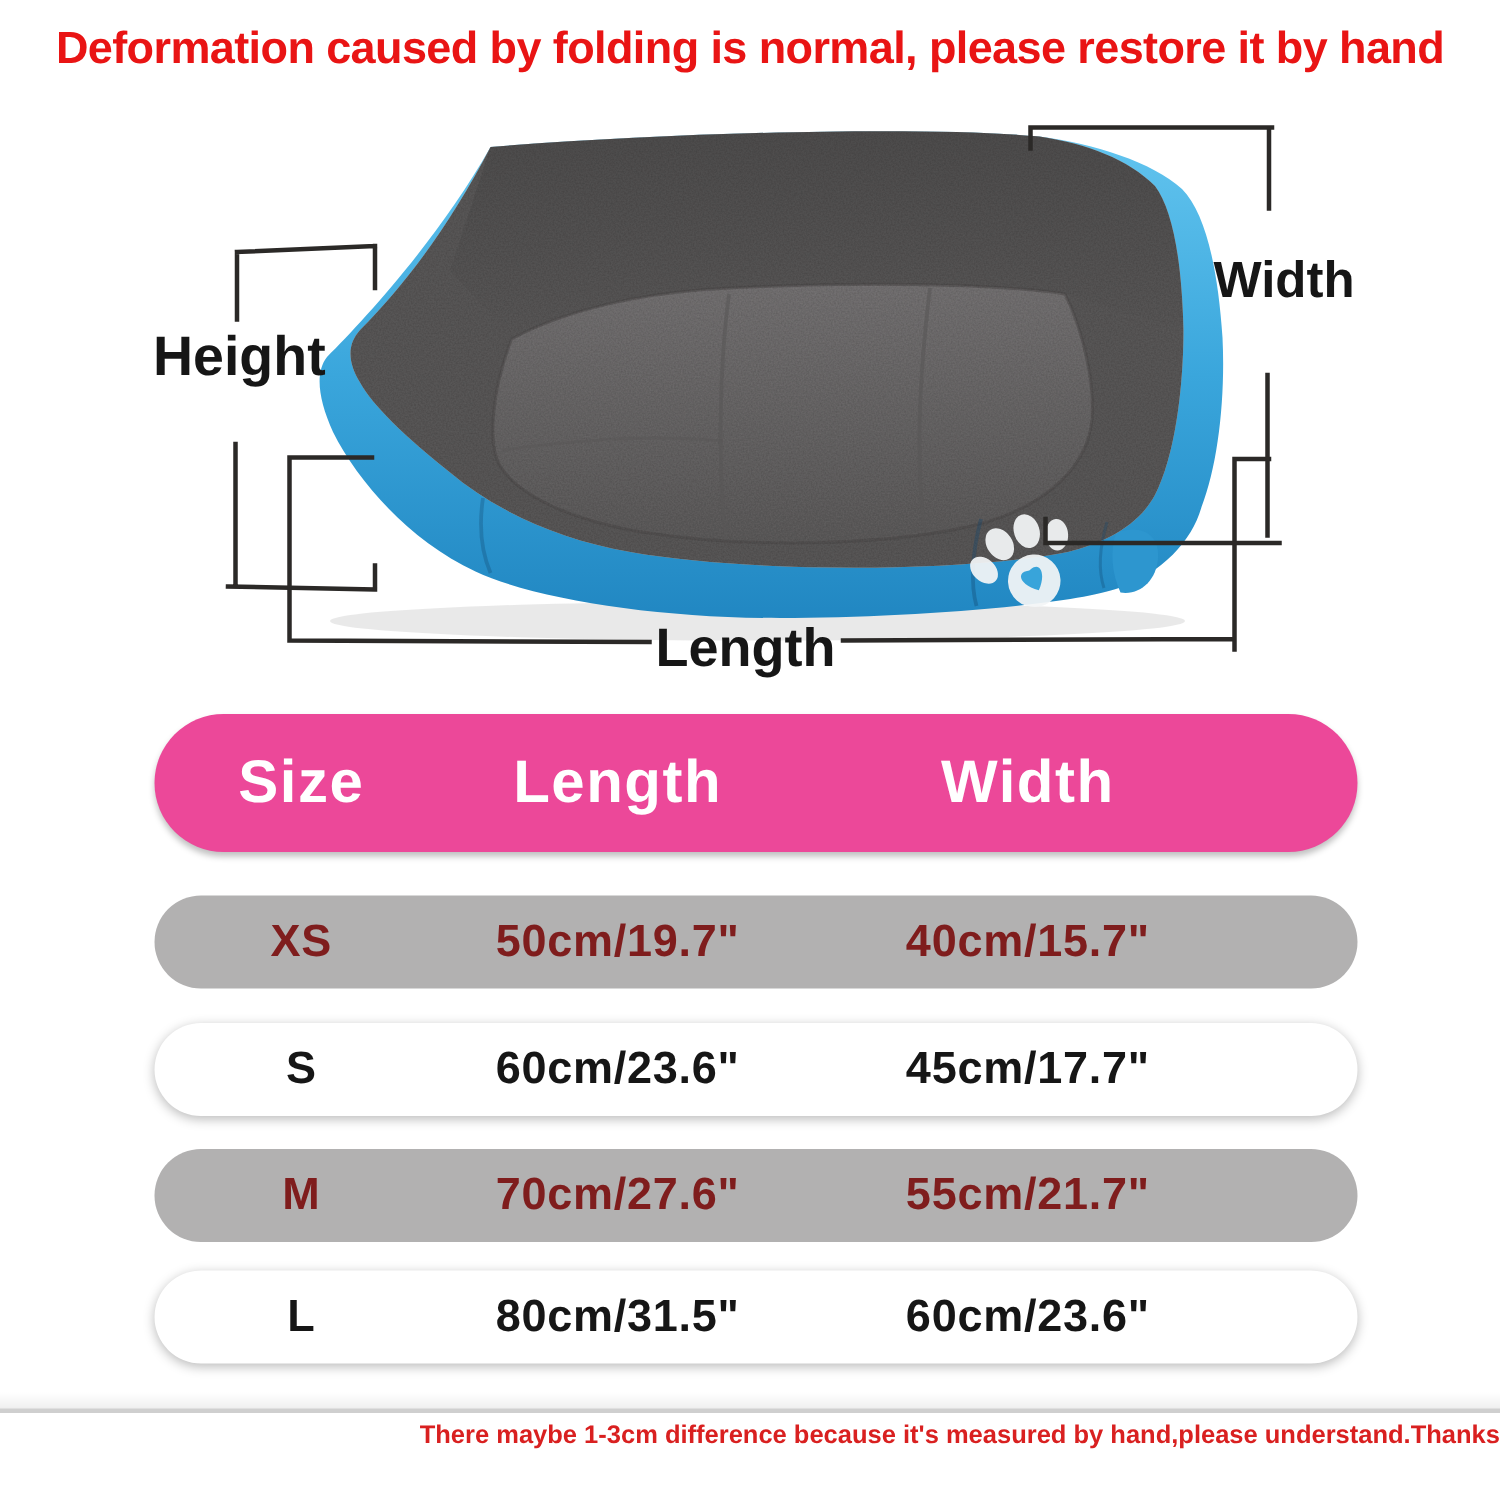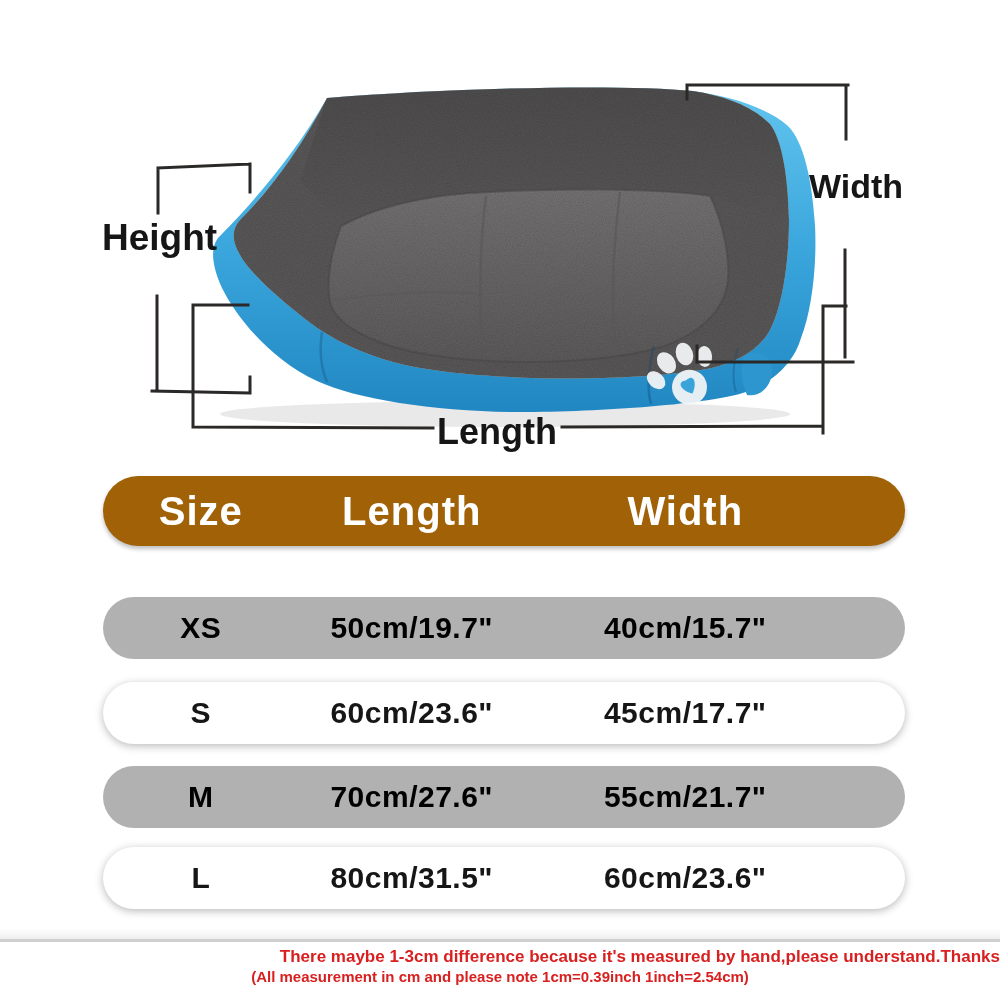--- a/index.html
+++ b/index.html
@@ -17,45 +17,46 @@
   
   .table-area{position:absolute;left:103px;top:476px;width:802px;height:435px;}
   .pill{position:absolute;left:0;width:100%;border-radius:999px;}
   .pill .c1,.pill .c2,.pill .c3{
     position:absolute;top:50%;transform:translate(-50%,-50%);white-space:nowrap;
   }
   .pill .c1{left:12.2%;}
   .pill .c2{left:38.5%;}
   .pill .c3{left:72.6%;}
   .header-pill{
-    top:0;height:70px;background:#a16207;color:#ffffff;
+    top:0;height:92px;background:#ec4899;color:#ffffff;
     font-size:40px;font-weight:600;letter-spacing:1px;
     box-shadow:0 3px 4px rgba(0,0,0,0.25);
   }
   .row-pill{height:62px;font-size:30px;font-weight:600;letter-spacing:0.5px;}
-  .row-gray{background:#b2b1b1;color:#000000;}
+  .row-gray{background:#b2b1b1;color:#7f1d1d;}
   .row-white{background:#ffffff;color:#161616;box-shadow:0 2px 8px rgba(0,0,0,0.28);}
   .row-0{top:121px;}
   .row-1{top:206px;}
   .row-2{top:290px;}
   .row-3{top:371px;}
   
   .divider{position:absolute;left:0;top:938px;width:1000px;height:3px;background:#cfcfcf;
     border-top:1px solid #efefef;}
   .divider-shadow{position:absolute;left:0;top:928px;width:1000px;height:10px;
     background:linear-gradient(to bottom,rgba(0,0,0,0) 0%,rgba(0,0,0,0.06) 100%);}
   .footnote{position:absolute;left:0;top:946px;width:1000px;text-align:center;color:#d92020;}
   .footnote .fn1{font-size:17px;font-weight:600;line-height:21px;text-align:right;}
   .footnote .fn2{font-size:15px;font-weight:600;line-height:19px;}
 </style>
 </head>
 <body>
 
 <div class="canvas">
 
+  <div class="warning-title">Deformation caused by folding is normal, please restore it by hand</div>
 
   <svg class="bed-svg" viewBox="0 0 1000 470">
     <defs>
       <linearGradient id="blueGrad" x1="0" y1="0" x2="0" y2="1">
         <stop offset="0" stop-color="#63c5ef"></stop>
         <stop offset="0.5" stop-color="#3aa6dc"></stop>
         <stop offset="1" stop-color="#2187c2"></stop>
       </linearGradient>
       <linearGradient id="padGrad" x1="0" y1="0" x2="0" y2="1">
         <stop offset="0" stop-color="#8b8889"></stop>
@@ -193,16 +194,15 @@
       <span class="c2">80cm/31.5"</span>
       <span class="c3">60cm/23.6"</span>
     </div>
   </div>
 
   <div class="divider-shadow"></div>
   <div class="divider"></div>
 
   <div class="footnote">
     <div class="fn1">There maybe 1-3cm difference because it's measured by hand,please understand.Thanks</div>
-    <div class="fn2">(All measurement in cm and please note 1cm=0.39inch 1inch=2.54cm)</div>
   </div>
 
 </div>
 
 </body></html>

